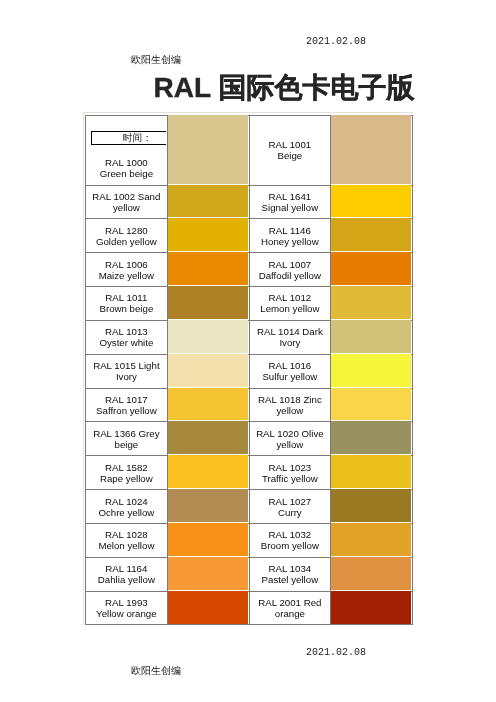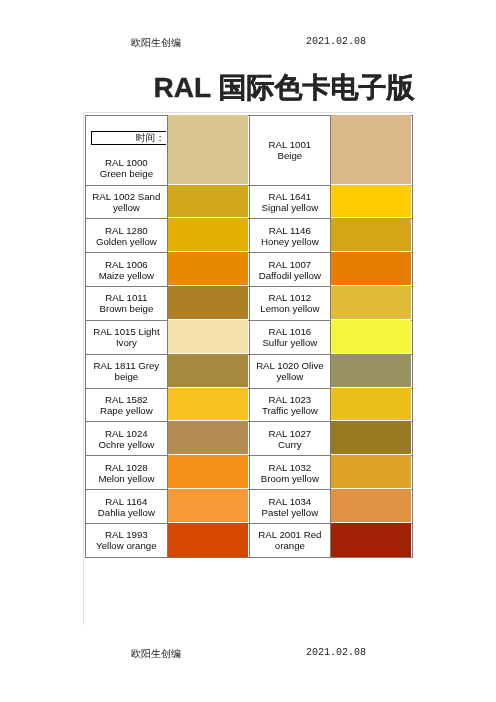--- a/index.html
+++ b/index.html
@@ -12,21 +12,21 @@
   }
   .page { position:relative; width:496px; height:702px; background:#fff; }
 
   .runhead, .runfoot {
     position:absolute; left:83px; width:330px; height:14px;
     color:#1c1c1c;
   }
   .runhead { top:35px; }
   .runfoot { top:646px; }
   .rh-left {
-    position:absolute; left:48px; top:1px;
+    position:absolute; left:48px; top:18px;
     font-family:"Liberation Sans", sans-serif;
     font-size:10px; line-height:14px;
   }
   .rh-right {
     position:absolute; right:47px; top:0;
     font-family:Liberation Mono, monospace;
     font-size:10px; line-height:14px;
   }
 
   .doc-title {
@@ -73,21 +73,21 @@
 
   table.ral td.firstcell { vertical-align:top; padding-top:0; }
   .timebox {
     border:1.2px solid #000;
     border-right:none;
     height:13.6px;
     margin:15.3px -5.2px 12px -1.4px;
     text-align:right;
     font-size:9.7px;
     line-height:11px;
-    padding-right:1px;
+    padding-right:14px;
     box-sizing:border-box;
     background:#fff;
   }
   table.ral tr { height:33.85px; }
   table.ral tr.r0 { height:69.5px; }
 </style>
 </head>
 <body>
 
 <div class="page">
@@ -150,31 +150,51 @@
         <td class="lbl"><span>RAL 1011 Brown beige</span></td>
         <td class="sw">
             <div class="swfill" style="background: rgb(173, 128, 37);"></div>
           </td>
         <td class="lbl"><span>RAL 1012 Lemon yellow</span></td>
         <td class="sw">
             <div class="swfill" style="background: rgb(223, 187, 56);"></div>
           </td>
       </tr>
       <tr>
+        <td class="lbl"><span>RAL 1013 Oyster white</span></td>
+        <td class="sw">
+            <div class="swfill" style="background: rgb(234, 230, 195);"></div>
+          </td>
+        <td class="lbl"><span>RAL 1014 Dark Ivory</span></td>
+        <td class="sw">
+            <div class="swfill" style="background: rgb(210, 194, 121);"></div>
+          </td>
+      </tr>
+      <tr>
         <td class="lbl"><span>RAL 1015 Light Ivory</span></td>
         <td class="sw">
             <div class="swfill" style="background: rgb(244, 224, 172);"></div>
           </td>
         <td class="lbl"><span>RAL 1016 Sulfur yellow</span></td>
         <td class="sw">
             <div class="swfill" style="background: rgb(247, 245, 59);"></div>
           </td>
       </tr>
       <tr>
-        <td class="lbl"><span>RAL 1811 Grey beige</span></td>
+        <td class="lbl"><span>RAL 1017 Saffron yellow</span></td>
+        <td class="sw">
+            <div class="swfill" style="background: rgb(245, 196, 49);"></div>
+          </td>
+        <td class="lbl"><span>RAL 1018 Zinc yellow</span></td>
+        <td class="sw">
+            <div class="swfill" style="background: rgb(248, 214, 72);"></div>
+          </td>
+      </tr>
+      <tr>
+        <td class="lbl"><span>RAL 1366 Grey beige</span></td>
         <td class="sw">
             <div class="swfill" style="background: rgb(166, 137, 60);"></div>
           </td>
         <td class="lbl"><span>RAL 1020 Olive yellow</span></td>
         <td class="sw">
             <div class="swfill" style="background: rgb(153, 145, 96);"></div>
           </td>
       </tr>
       <tr>
         <td class="lbl"><span>RAL 1582 Rape yellow</span></td>

